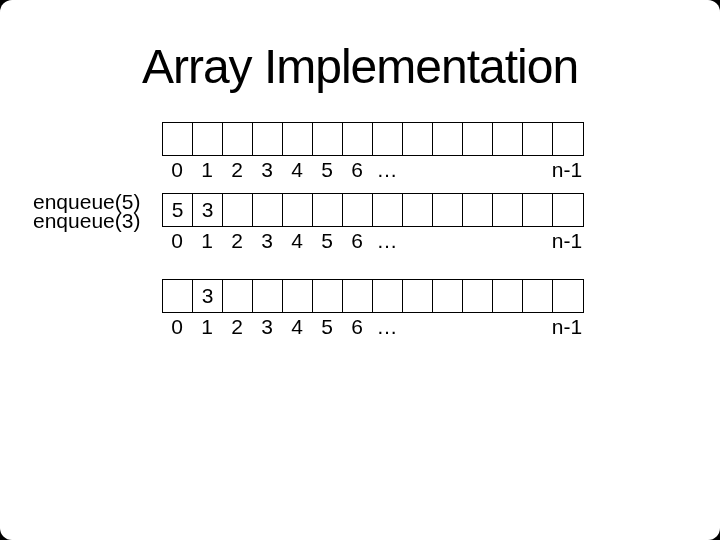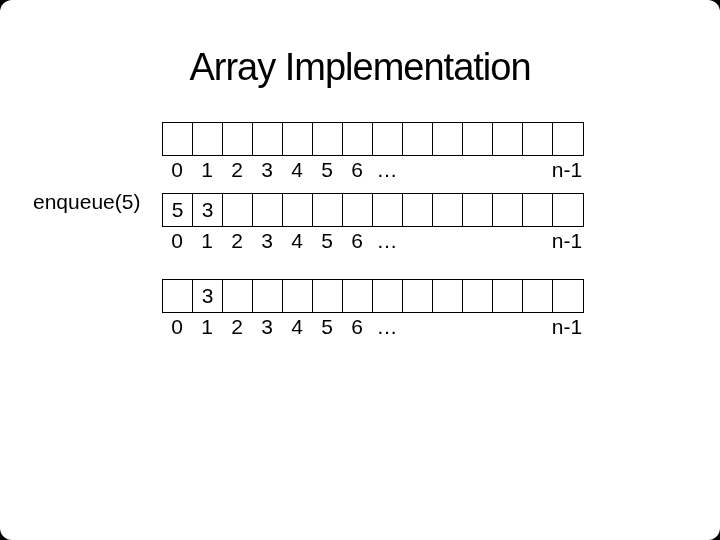--- a/index.html
+++ b/index.html
@@ -21,21 +21,21 @@
     background: #ffffff;
     border-radius: 12px;
     color: #000000;
     overflow: hidden;
   }
   .title {
     position: absolute;
     top: 40px; left: 0;
     width: 720px;
     text-align: center;
-    font-size: 38px;
+    font-size: 48px;
     letter-spacing: -1px;
     line-height: 54px;
     font-weight: 400;
     white-space: nowrap;
   }
   .side-label {
     position: absolute;
     left: 33px;
     font-size: 21px;
     line-height: 19px;
@@ -86,20 +86,21 @@
 </head>
 <body>
 
 <div class="stage">
   <div class="slide">
 
     <div class="title">Array Implementation</div>
 
     <div class="side-label enqueue">
       <div>enqueue(5)</div>
+      <div>enqueue(3)</div>
     </div>
 
 
     <div class="array-group g0">
       <div class="cells">
           <div class="cell"></div>
           <div class="cell"></div>
           <div class="cell"></div>
           <div class="cell"></div>
           <div class="cell"></div>

